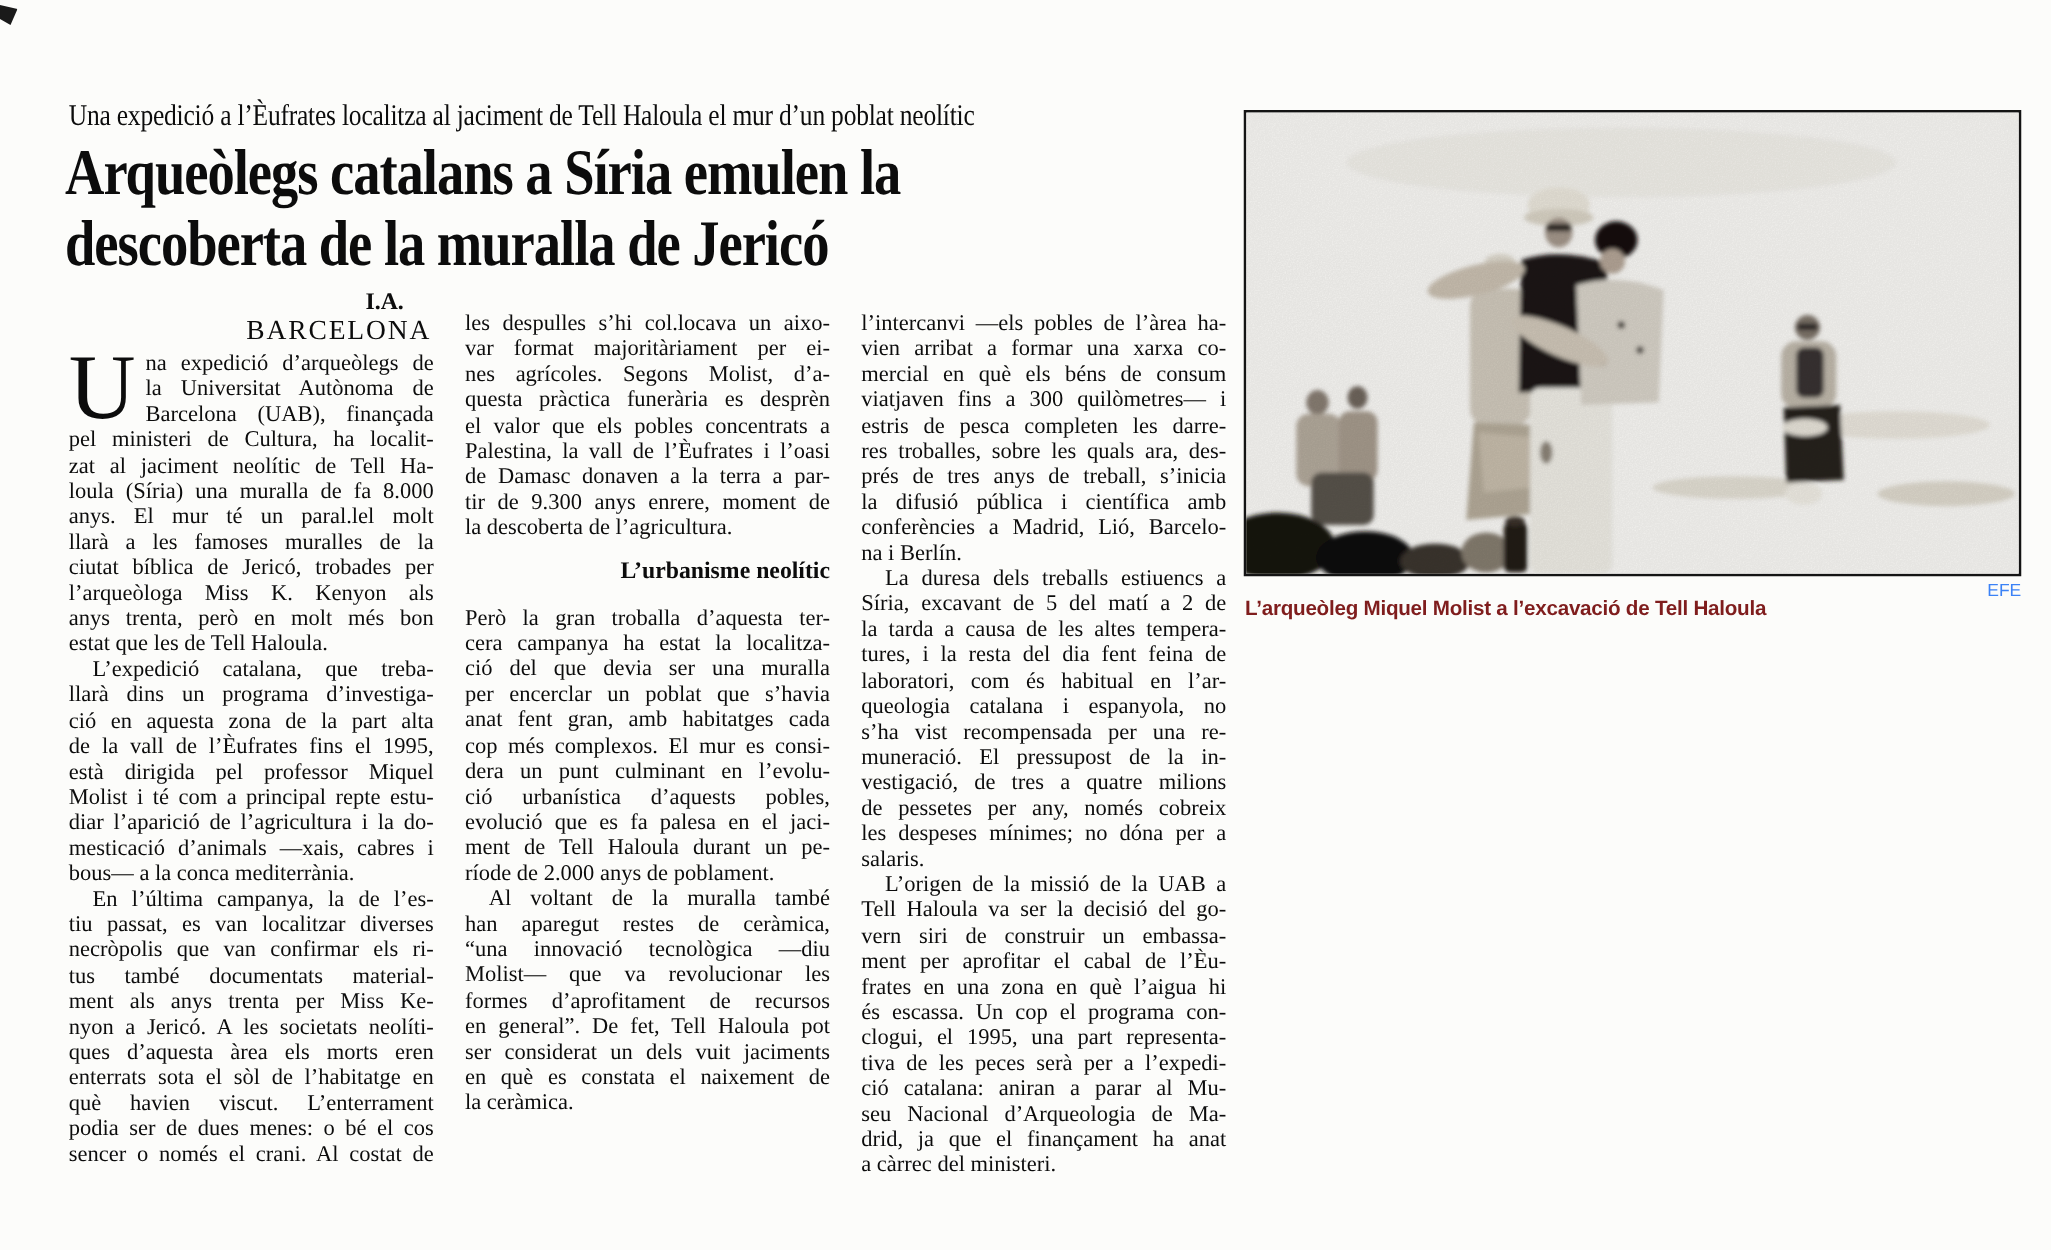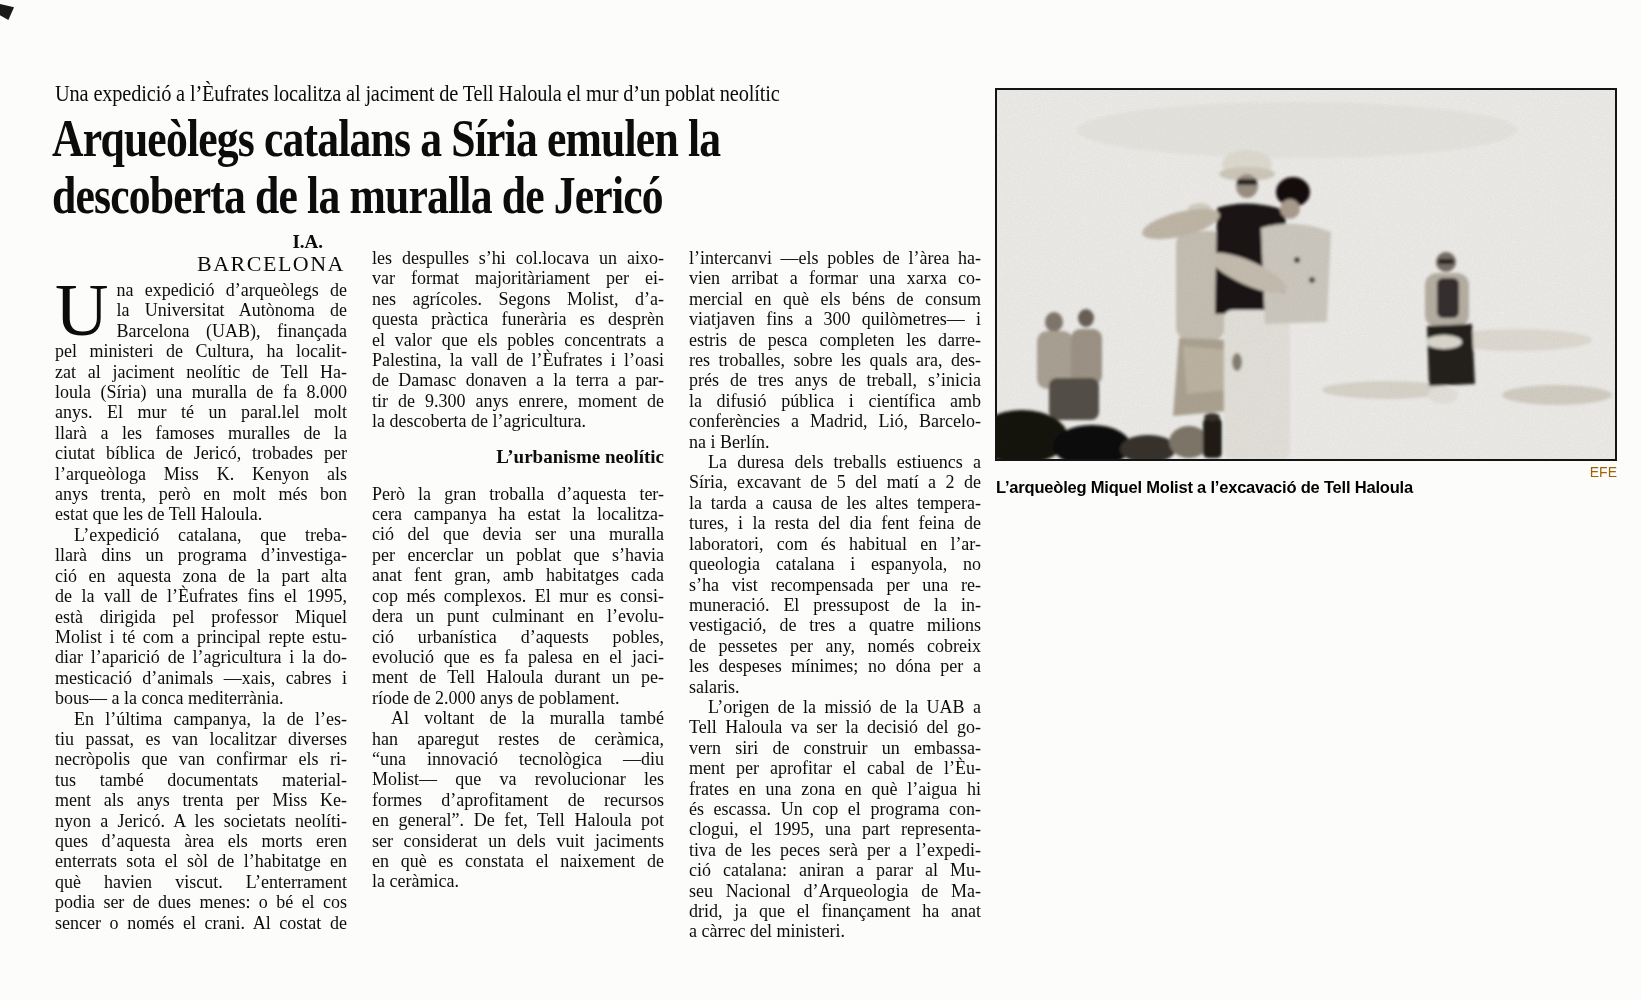--- a/index.html
+++ b/index.html
@@ -40,26 +40,26 @@
     font-size:19px;font-weight:700;line-height:22px;
     margin:14px 0 16px 0;text-align:right;
   }
   .photo{
     position:absolute;left:995px;top:88px;width:618px;height:369px;
     border:2px solid #141414;background:#f7f6f3;
   }
   .photo svg{display:block;}
   .credit{
     position:absolute;left:1463px;top:464px;width:154px;text-align:right;
-    font-family:"Liberation Sans", sans-serif;font-size:14px;color:#a16207;
+    font-family:"Liberation Sans", sans-serif;font-size:14px;color:#3b82f6;
   }
   .caption{
     position:absolute;left:996px;top:478px;width:600px;
     font-family:"Liberation Sans", sans-serif;font-weight:700;font-size:16.5px;
-    letter-spacing:-0.2px;color:#000000;
+    letter-spacing:-0.2px;color:#7f1d1d;
   }
   .scan-speck{position:absolute;left:0;top:4px;width:14px;height:16px;background:#1a1a1a;
     clip-path:polygon(0 0,100% 20%,60% 100%,0 70%);}
 </style>
 </head>
 <body>
 
 <div class="scan-speck"></div>
 
 <div class="kicker">Una expedició a l’Èufrates localitza al jaciment de Tell Haloula el mur d’un poblat neolític</div>

